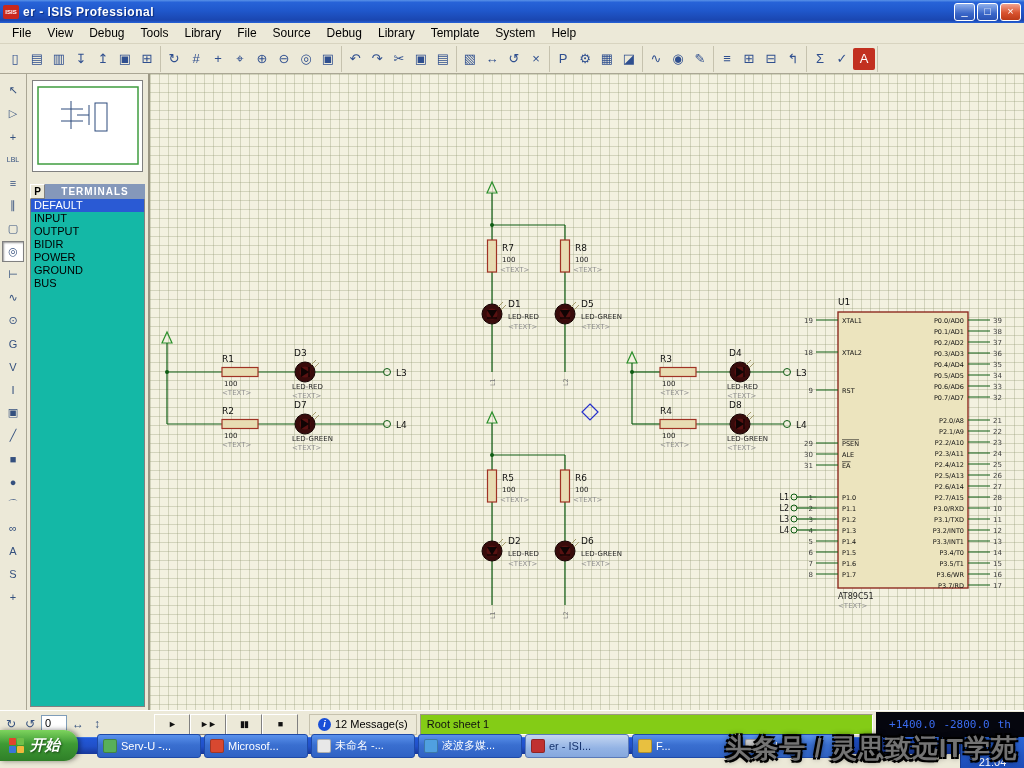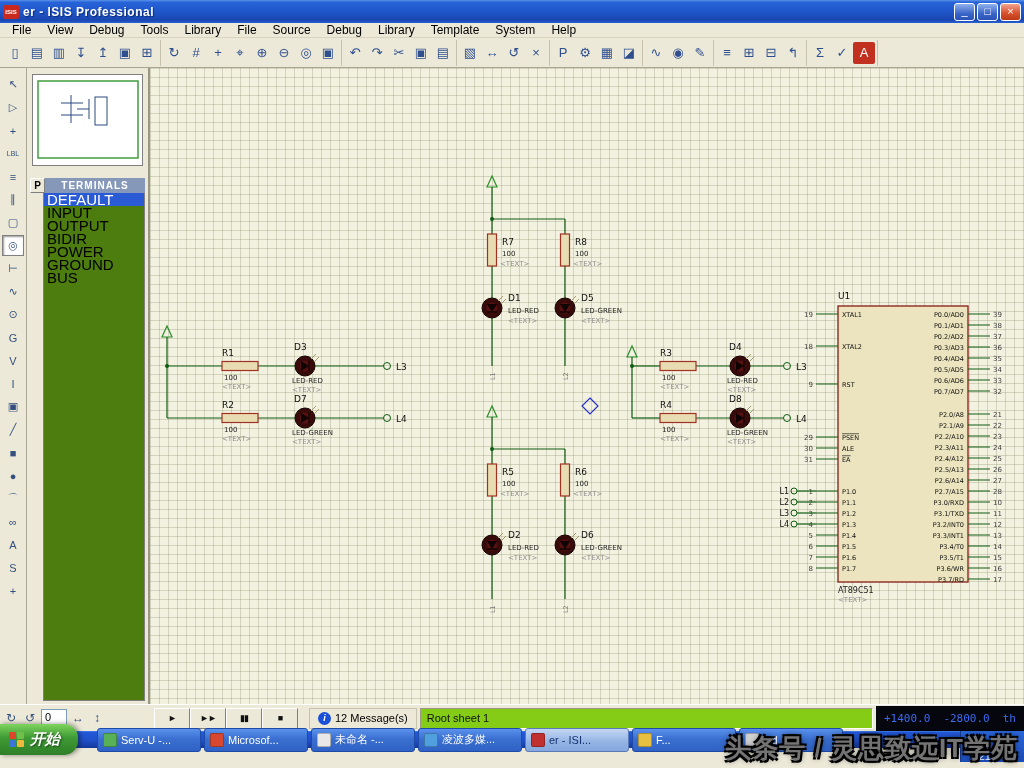--- a/index.html
+++ b/index.html
@@ -13,21 +13,21 @@
   .title-icon{width:16px;height:14px;background:#c8281e;border-radius:2px;margin-right:4px;
     color:#fff;font-size:6px;font-weight:bold;display:flex;align-items:center;justify-content:center;flex:none}
   .title-text{flex:1;font-size:12px;font-weight:bold;letter-spacing:.5px;text-shadow:1px 1px 1px #0a2a7a;
     white-space:nowrap;overflow:hidden}
   .win-btn{width:21px;height:18px;margin-left:2px;border:1px solid #fff;border-radius:3px;
     background:linear-gradient(180deg,#8fb0ec,#3a66c8 60%,#2a52b4);color:#fff;font-size:11px;line-height:15px;
     text-align:center;flex:none}
   .win-btn.close{background:linear-gradient(180deg,#f2a490,#d9532f 55%,#bc3a18)}
 
   
-  .menubar{height:15px;display:flex;align-items:center;background:#ece9d8;border-bottom:1px solid #d8d4c0;padding-left:4px}
+  .menubar{height:21px;display:flex;align-items:center;background:#ece9d8;border-bottom:1px solid #d8d4c0;padding-left:4px}
   .menu-item{padding:2px 8px;font-size:12px;color:#000}
   .toolbar{height:30px;display:flex;align-items:center;background:#ece9d8;border-bottom:1px solid #aaa694;padding-left:2px}
   .tb-group{display:flex;align-items:center;height:26px;padding:0 2px;border-right:1px solid #c6c2ae}
   .tb-btn{width:22px;height:22px;display:flex;align-items:center;justify-content:center;
     font-size:13px;color:#2f4f8f;border-radius:2px}
 
   
   .main{display:flex;height:636px}
   .toolcol{width:27px;background:#ece9d8;border-right:1px solid #aaa694;display:flex;flex-direction:column;
     align-items:center;padding-top:6px;gap:2px;flex:none}
@@ -35,22 +35,22 @@
     font-size:11px;color:#34507e}
   .tool-btn.active{background:#fff;border:1px solid #808080;box-shadow:inset 1px 1px 2px #999}
 
   .sidepanel{width:123px;background:#ece9d8;display:flex;flex-direction:column;border-right:2px solid #9b9784;flex:none}
   .preview{margin:6px 5px 4px 5px;height:92px;background:#fff;border:1px solid #808080;flex:none}
   .selector-head{display:flex;margin:8px 3px 0 3px;height:15px;flex:none}
   .p-btn{width:15px;height:15px;border:1px solid #fff;border-right-color:#808080;border-bottom-color:#808080;
     background:#ece9d8;font-size:10px;font-weight:bold;text-align:center;line-height:13px;flex:none}
   .selector-title{flex:1;background:#8598ba;color:#fff;font-size:10px;font-weight:bold;line-height:15px;
     text-align:center;letter-spacing:1px}
-  .selector-list{flex:1;margin:0 3px 3px 16px;background:#4d7c0f;border:1px solid #808080;border-top:none;
-    font-size:15px;overflow:hidden}
+  .selector-list{flex:1;margin:0 3px 3px 3px;background:#14b8a6;border:1px solid #808080;border-top:none;
+    font-size:11px;overflow:hidden}
   .sel-item{height:13px;line-height:13px;padding:0 3px;color:#000;white-space:nowrap}
   .sel-item.selected{background:#2a5ad4;color:#fff}
 
   .canvas{flex:1;position:relative;overflow:hidden;background-color:#f3f1e0;
     background-image:linear-gradient(rgba(150,155,120,.35) 1px,transparent 1px),
       linear-gradient(90deg,rgba(150,155,120,.35) 1px,transparent 1px);
     background-size:9px 9px}
   #schematic{position:absolute;left:0;top:0}
   #schematic text{font-family:"DejaVu Sans",sans-serif}
   .ref{font-size:9px;fill:#101010}
@@ -87,21 +87,21 @@
     border-bottom-color:#808080;font-size:9px;color:#111;display:flex;align-items:center;justify-content:center;
     letter-spacing:-1px}
   .msg-cell{display:flex;align-items:center;gap:4px;height:21px;padding:0 8px;font-size:11px;
     border:1px solid #c6c2ae;margin-left:8px;flex:none}
   .info-icon{width:13px;height:13px;border-radius:50%;background:#1a50d8;color:#fff;font-size:9px;
     font-weight:bold;text-align:center;line-height:13px;font-style:italic;flex:none}
   .sheet-cell{flex:1;height:21px;border:1px solid #9b9784;border-right-color:#fff;border-bottom-color:#fff;
     background:#84cc16;font-size:11px;line-height:19px;padding-left:6px;color:#111}
   .coord-cell{width:148px;height:25px;background:#05060e;color:#3b6cf0;
     font-family:"DejaVu Sans Mono",monospace;font-size:11px;display:flex;align-items:center;
-    justify-content:space-between;gap:8px;padding:0 8px;flex:none}
+    justify-content:center;gap:8px;padding:0 8px;flex:none}
 
   
   .taskbar{height:17px;display:flex;align-items:center;position:relative;
     background:linear-gradient(180deg,#4a86f0 0%,#2258d8 8%,#2150c8 55%,#17389a 100%)}
   .start-btn{height:31px;padding:0 18px 0 8px;display:flex;align-items:center;gap:5px;flex:none;
     background:linear-gradient(180deg,#7ed45e 0%,#3e9a34 45%,#2f7f28 100%);
     border-radius:0 14px 14px 0;color:#fff;font-size:15px;font-weight:bold;font-style:italic;
     text-shadow:1px 1px 2px #1a4a14;box-shadow:2px 0 5px rgba(0,0,0,.45)}
   .taskbar-items{display:flex;align-items:center;flex:1;overflow:hidden;padding-left:16px}
   .task-btn{height:24px;width:104px;margin-left:3px;flex:none;display:flex;align-items:center;gap:4px;

